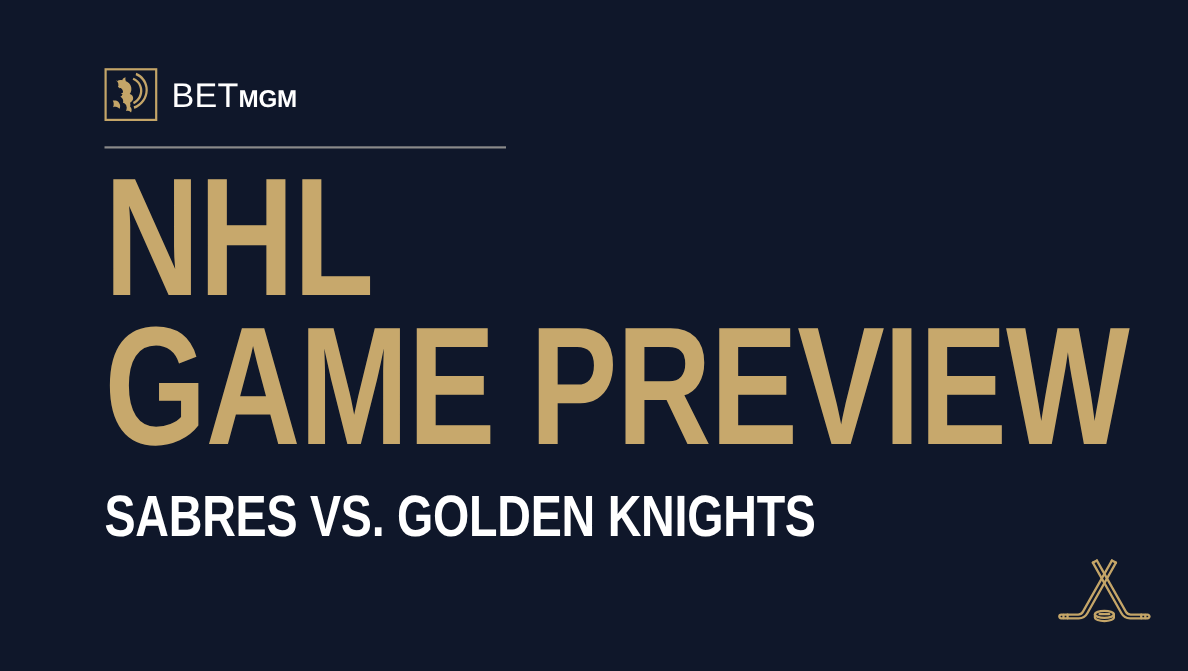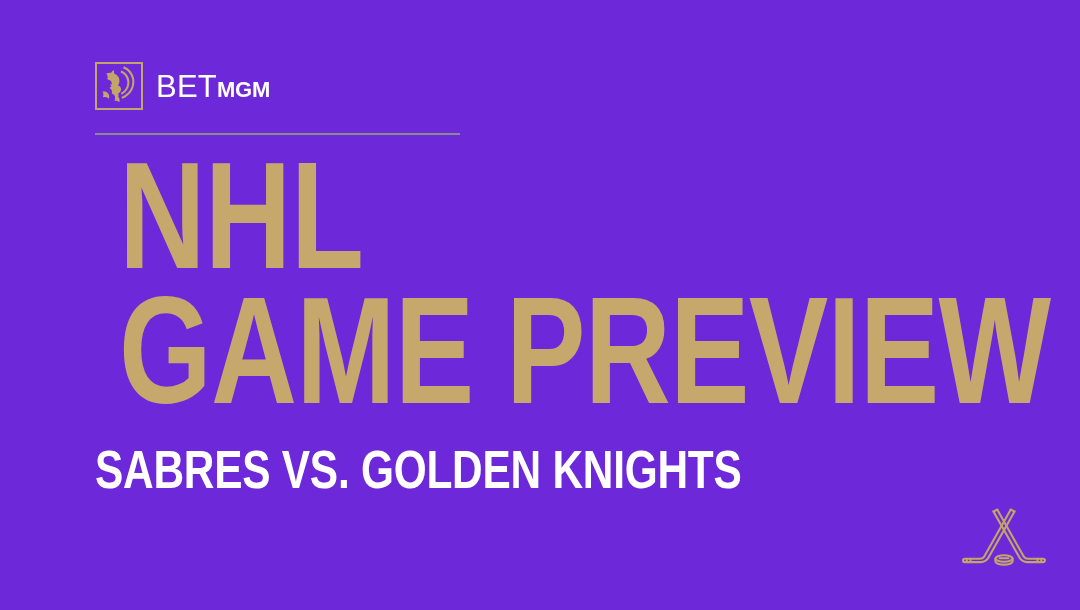--- a/index.html
+++ b/index.html
@@ -11,21 +11,21 @@
     width: 1080px;
     height: 610px;
     overflow: hidden;
     font-family: "Liberation Sans", sans-serif;
   }
 
   #poster {
     position: relative;
     width: 1080px;
     height: 610px;
-    background: #6d28d9;
+    background: #0f172a;
     overflow: hidden;
     text-decoration: underline;
   }
 
   
   #brand-row {
     position: absolute;
     left: 95px;
     top: 61px;
     display: flex;
@@ -74,21 +74,20 @@
     height: 2px;
     background: #8a8a8a;
   }
 
   
   #headline {
     position: absolute;
     left: 95px;
     top: 150px;
     width: 940px;
-    margin-left: 24px;
   }
 
   .headline-line {
     display: block;
     color: #c7a86c;
     font-family: "Liberation Sans Narrow", "Liberation Sans", sans-serif;
     font-weight: 700;
     font-stretch: condensed;
     line-height: 0.86;
     letter-spacing: -1px;

